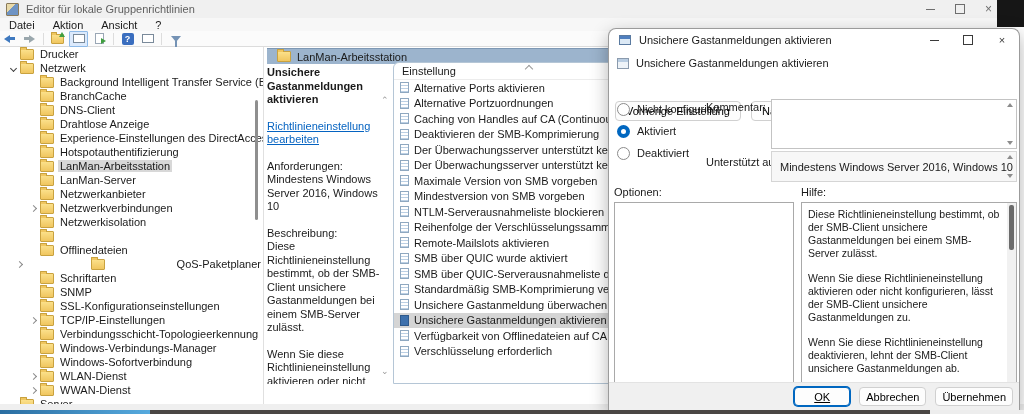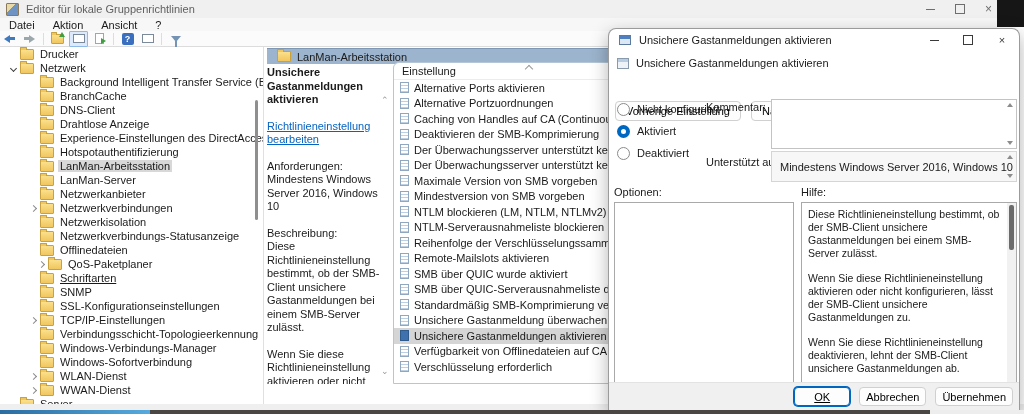--- a/index.html
+++ b/index.html
@@ -254,35 +254,34 @@
         <span class="tree-label">Netzwerkverbindungen</span>
       </div>
       <div class="tree-row" style="padding-left: 26px;">
         <span class="chev"></span>
         <span class="folder"></span>
         <span class="tree-label">Netzwerkisolation</span>
       </div>
       <div class="tree-row" style="padding-left: 26px;">
         <span class="chev"></span>
         <span class="folder"></span>
-        <span class="tree-label">Netzwerkverbindungs-Statusanzeige</span>
       </div>
       <div class="tree-row" style="padding-left: 26px;">
         <span class="chev"></span>
         <span class="folder"></span>
         <span class="tree-label">Offlinedateien</span>
       </div>
-      <div class="tree-row" style="padding-left: 34px;">
+      <div class="tree-row" style="padding-left: 12px; justify-content: space-between;">
         <span class="chev">
           <span class="chev-right"></span>
         </span>
         <span class="folder"></span>
         <span class="tree-label">QoS-Paketplaner</span>
       </div>
-      <div class="tree-row" style="padding-left: 26px; text-decoration: underline;">
+      <div class="tree-row" style="padding-left: 26px;">
         <span class="chev"></span>
         <span class="folder"></span>
         <span class="tree-label">Schriftarten</span>
       </div>
       <div class="tree-row" style="padding-left: 26px;">
         <span class="chev"></span>
         <span class="folder"></span>
         <span class="tree-label">SNMP</span>
       </div>
       <div class="tree-row" style="padding-left: 26px;">
@@ -386,24 +385,20 @@
         <div class="list-row">
           <span class="li-ico"></span>
           <span>Maximale Version von SMB vorgeben</span>
         </div>
         <div class="list-row">
           <span class="li-ico"></span>
           <span>Mindestversion von SMB vorgeben</span>
         </div>
         <div class="list-row">
           <span class="li-ico"></span>
-          <span>NTLM blockieren (LM, NTLM, NTLMv2)</span>
-        </div>
-        <div class="list-row">
-          <span class="li-ico"></span>
           <span>NTLM-Serverausnahmeliste blockieren</span>
         </div>
         <div class="list-row">
           <span class="li-ico"></span>
           <span>Reihenfolge der Verschlüsselungssammlungen</span>
         </div>
         <div class="list-row">
           <span class="li-ico"></span>
           <span>Remote-Mailslots aktivieren</span>
         </div>

